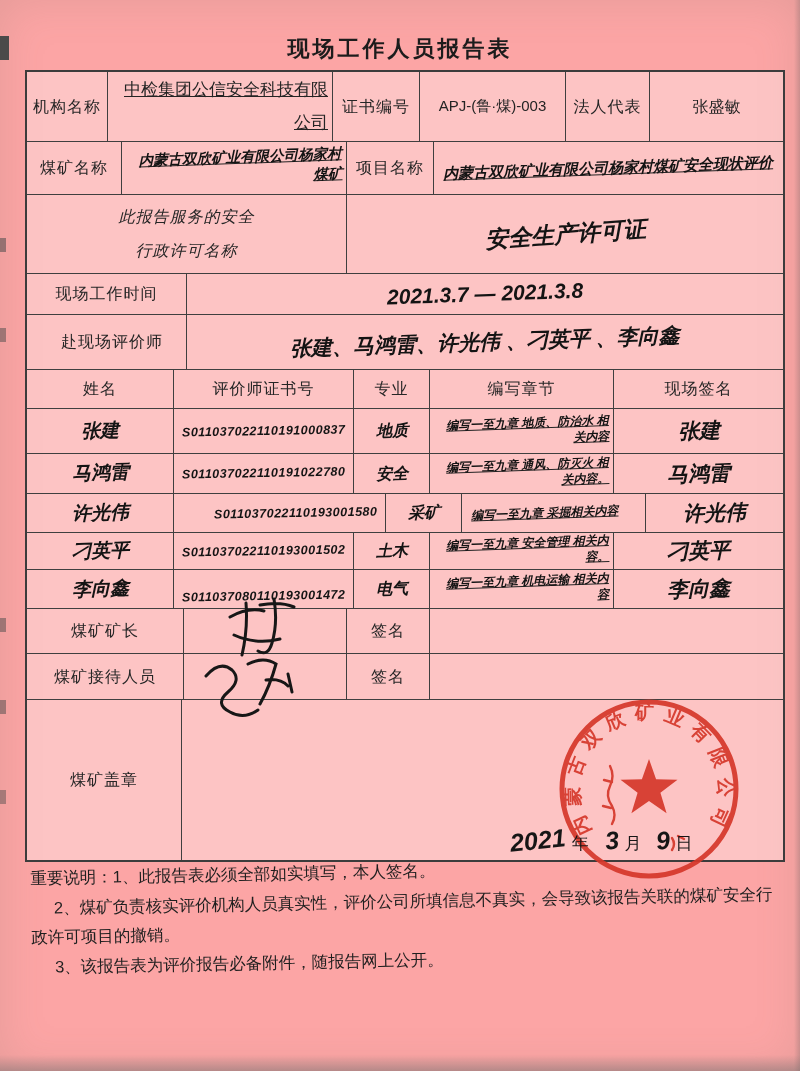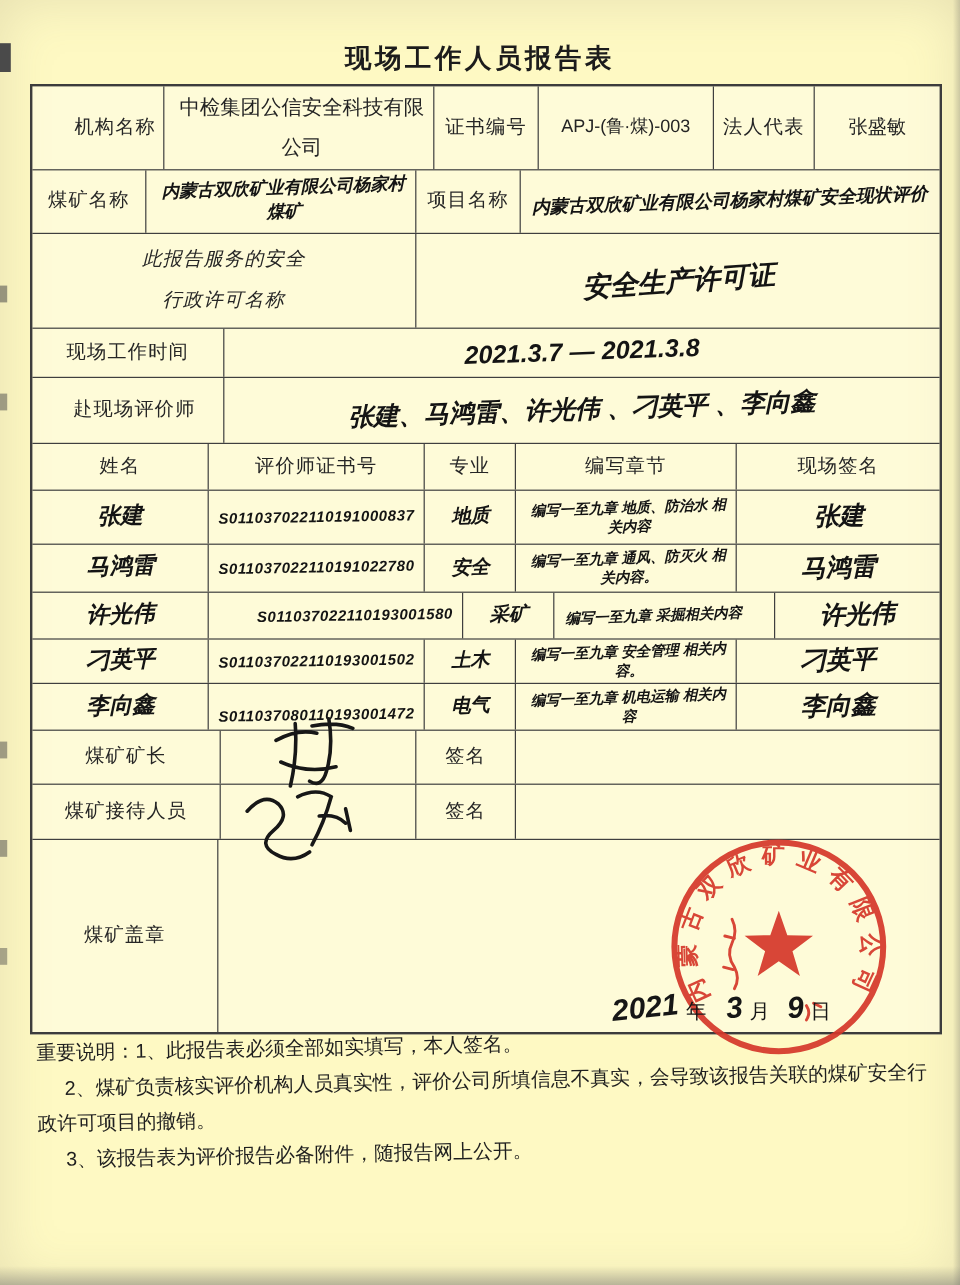--- a/index.html
+++ b/index.html
@@ -4,21 +4,21 @@
 <style>
   html,body{margin:0;padding:0;}
   body{
     width:800px;height:1071px;position:relative;overflow:hidden;
     background:#efece7;
     font-family:"Liberation Sans","DejaVu Sans",sans-serif;
     color:#242424;
   }
   .page{
     position:absolute;inset:0;
-    background:#fef9c3;
+    background:#fca5a5;
     box-shadow:inset 0 0 45px rgba(120,110,95,.18);
   }
   .page-title{
     position:absolute;top:34px;left:0;width:100%;
     text-align:center;font-size:22px;font-weight:700;letter-spacing:3px;color:#1c1c1c;
   }
   .form{
     position:absolute;left:25px;top:70px;width:760px;
     border:2px solid #3c3c3c;box-sizing:border-box;
     background:rgba(255,255,255,.35);
@@ -26,21 +26,21 @@
   .t-row{display:flex;border-bottom:1.5px solid #3f3f3f;box-sizing:border-box;}
   .t-row:last-child{border-bottom:none;}
   .cell{
     border-right:1.5px solid #3f3f3f;box-sizing:border-box;
     display:flex;align-items:center;justify-content:center;
     padding:2px 4px;position:relative;overflow:visible;
     font-size:16px;line-height:1.5;text-align:center;
   }
   .cell:last-child{border-right:none;}
   .lbl{letter-spacing:1px;color:#262626;}
-  .left{justify-content:flex-start;text-align:center;padding-left:9px;}
+  .left{justify-content:flex-start;text-align:right;padding-left:9px;text-decoration:underline;}
   .hw{
     font-weight:600;color:#141414;
     transform:rotate(-2deg);
     font-style:italic;
   }
   .hw-sm{font-size:12px;line-height:1.35;}
   .hw-cert{font-size:12.5px;letter-spacing:.5px;transform:rotate(-1deg);white-space:nowrap;}
   .hw-name{font-size:19px;}
   .hw-sign{font-size:21px;}
   .two-line{display:block;line-height:2.1;font-style:italic;}
@@ -71,21 +71,21 @@
 </head>
 <body>
 
 <div class="page">
 
   <div class="page-title">现场工作人员报告表</div>
 
   <div class="form">
 
     <div class="t-row" style="height:70px;">
-      <div class="cell lbl" style="width:81px;margin-left:29px;">机构名称</div>
+      <div class="cell lbl" style="width:81px;">机构名称</div>
       <div class="cell left" style="width:225px;font-size:17px;line-height:1.9;">中检集团公信安全科技有限公司</div>
       <div class="cell lbl" style="width:87px;">证书编号</div>
       <div class="cell" style="width:146px;font-size:15px;">APJ-(鲁·煤)-003</div>
       <div class="cell lbl" style="width:84px;">法人代表</div>
       <div class="cell" style="flex:1;">张盛敏</div>
     </div>
 
     <div class="t-row" style="height:53px;">
       <div class="cell lbl" style="width:95px;">煤矿名称</div>
       <div class="cell left" style="width:225px;">

